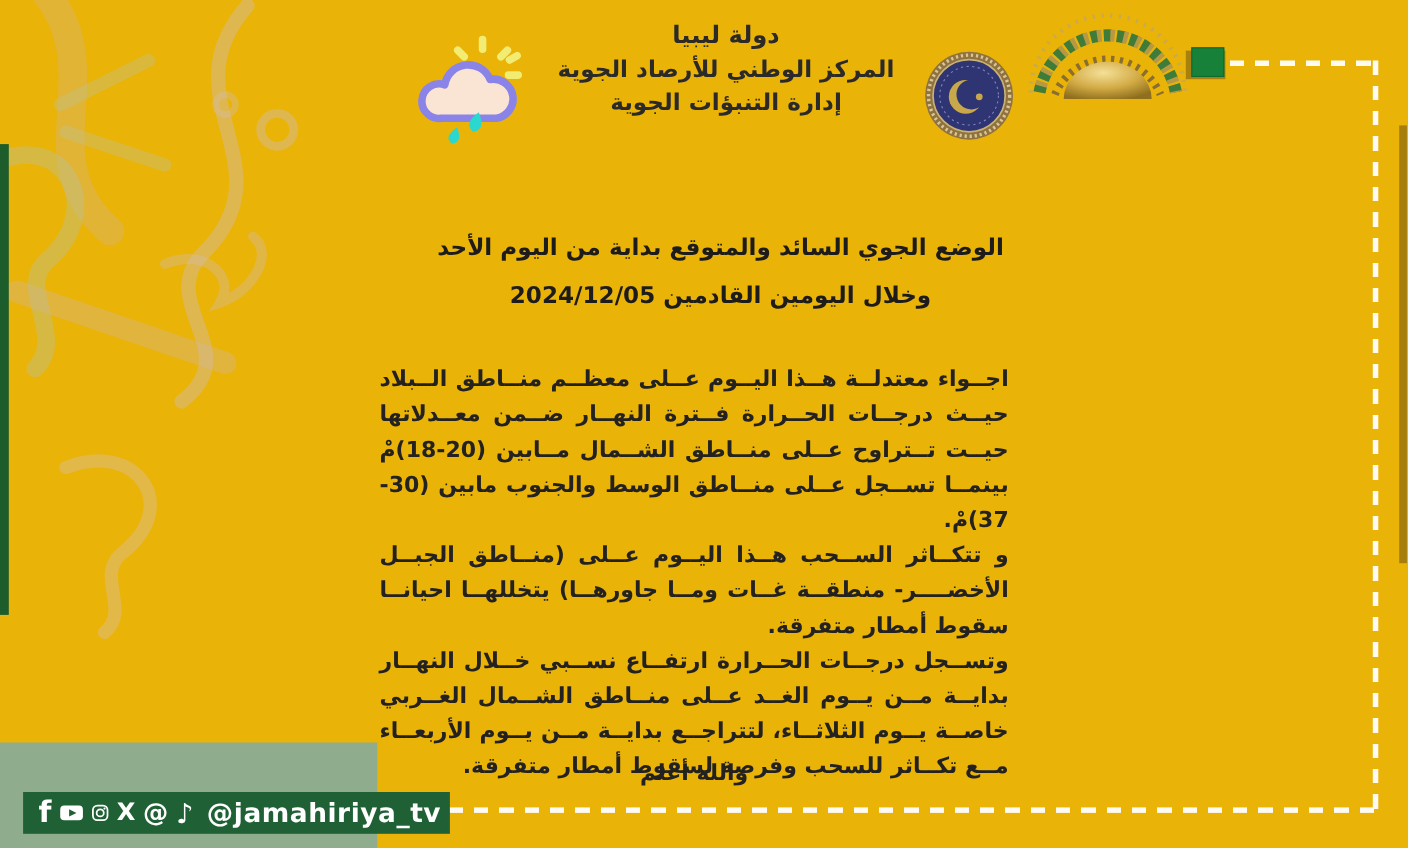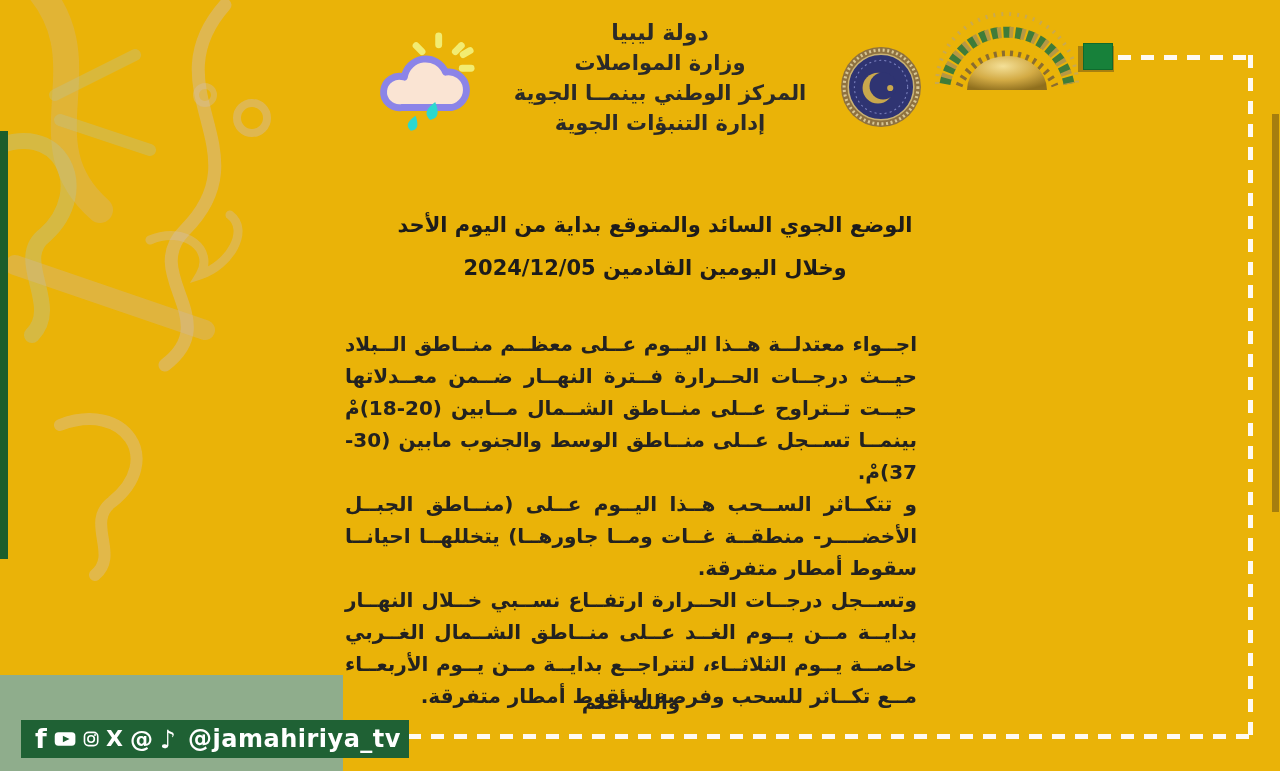--- a/index.html
+++ b/index.html
@@ -88,22 +88,21 @@
       <line x1="89" y1="25" x2="95" y2="19"></line>
       <line x1="97" y1="28" x2="104" y2="24"></line>
     </g>
     <path d="M34 82 A16 16 0 1 1 37 51 A22 22 0 0 1 79 46 A14 14 0 1 1 85 82 Z" fill="#fae4d3" stroke="#8b84e8" stroke-width="7" stroke-linejoin="round" stroke-linecap="round"></path>
     <path d="M66 76 C73 85 74 91 66 95 C58 91 59 85 66 76 Z" fill="#2bd8cf" transform="rotate(16 66 85)"></path>
     <path d="M46 90 C52 98 53 103 46 106 C39 103 40 98 46 90 Z" fill="#2bd8cf" transform="rotate(18 46 98)"></path>
   </svg>
 
   <div class="hdr">
     <div class="l1">دولة ليبيا</div>
-    <div>وزارة المواصلات</div>
-    <div>المركز الوطني بينمــا الجوية</div>
+    <div>المركز الوطني للأرصاد الجوية</div>
     <div>إدارة التنبؤات الجوية</div>
   </div>
 
   <svg class="seal-svg" width="82" height="82" viewBox="0 0 80 80">
     <circle cx="40" cy="40" r="39" fill="#8f7240"></circle>
     <circle cx="40" cy="40" r="36" fill="none" stroke="#d8c693" stroke-width="3" stroke-dasharray="2 2.5"></circle>
     <circle cx="40" cy="40" r="32" fill="#2f3472" stroke="#c9b273" stroke-width="1.5"></circle>
     <circle cx="40" cy="40" r="26" fill="none" stroke="#7e84c0" stroke-width="1" stroke-dasharray="2 3"></circle>
     <circle cx="37" cy="41" r="15" fill="#c9a84c"></circle>
     <circle cx="42" cy="39" r="13.2" fill="#2f3472"></circle>

